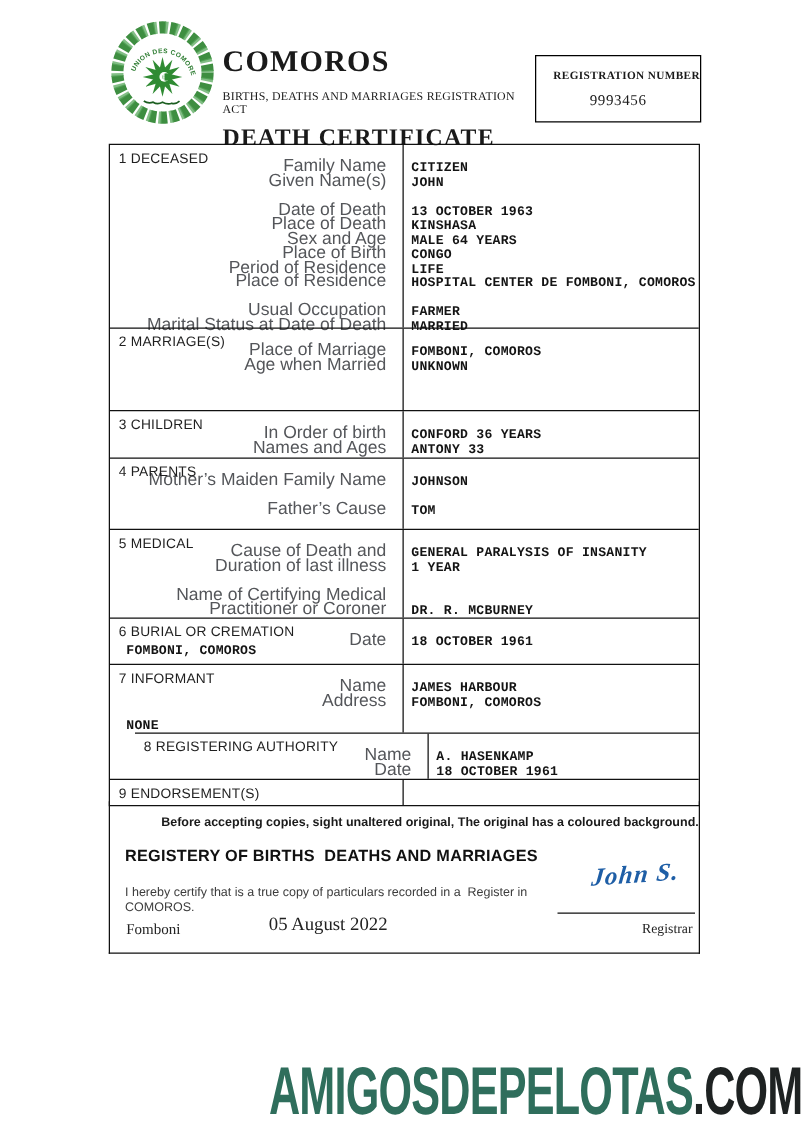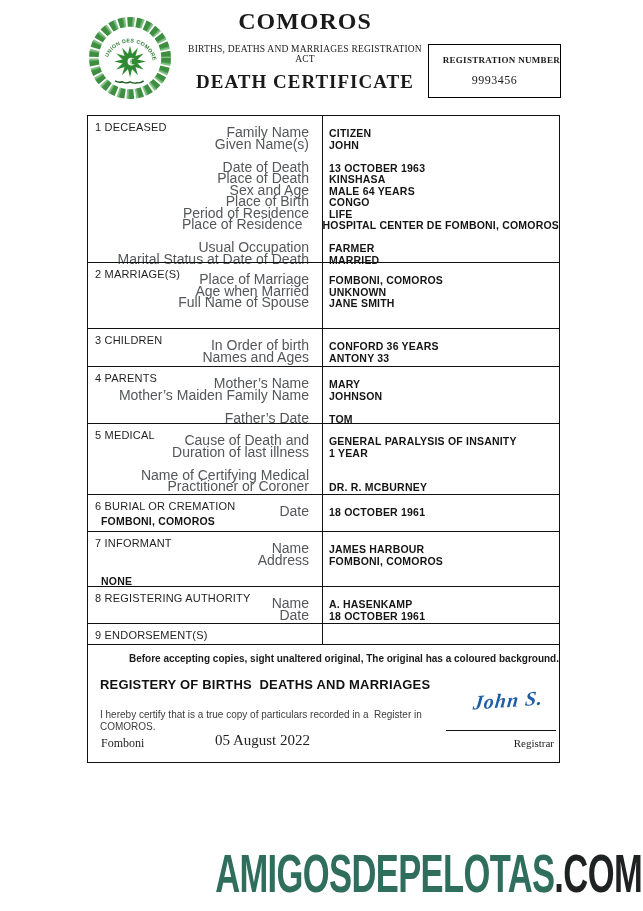--- a/index.html
+++ b/index.html
@@ -1,43 +1,43 @@
 <!DOCTYPE html>
 <html><head>
 <meta charset="utf-8">
 <style>
   html,body { margin:0; padding:0; background:#ffffff; }
   .page { position:relative; width:643px; height:911px; background:#fff; overflow:hidden;
           font-family:"Liberation Sans",sans-serif; color:#1a1a1a; }
 
   
   .emblem { position:absolute; left:86px; top:14px; width:88px; height:88px; }
-  .titles { position:absolute; left:178px; top:8px; width:254px; text-align:center; }
+  .titles { position:absolute; left:178px; top:37px; width:254px; }
   .country { font-family:"Liberation Serif",serif; font-weight:bold; font-size:24px; letter-spacing:1px; }
   .act     { font-family:"Liberation Serif",serif; font-size:9.5px; margin-top:9px; letter-spacing:.2px; }
   .doc-title { font-family:"Liberation Serif",serif; font-weight:bold; font-size:19px; margin-top:7px; letter-spacing:1px; }
   .reg-box { position:absolute; left:428px; top:44px; width:133px; height:54px; box-sizing:border-box;
              border:1.6px solid #000; text-align:center; }
   .reg-label { font-family:"Liberation Serif",serif; font-weight:bold; font-size:9px; margin-top:10px; letter-spacing:.3px;text-align:right; }
   .reg-number { font-family:"Liberation Serif",serif; font-size:12px; margin-top:8px; letter-spacing:.5px; }
 
   
   .cert-table { position:absolute; left:87px; top:115px; width:473px; box-sizing:border-box;
                 border:1.6px solid #111; }
   .section { position:relative; box-sizing:border-box; border-top:1.4px solid #111; }
   .section:first-child { border-top:none; }
   .section::after { content:''; position:absolute; top:0; bottom:0; left:234px; border-left:1.4px solid #111; }
   .section-title { position:absolute; top:5px; left:7px; font-size:11px; font-weight:normal; color:#1f1f1f; letter-spacing:.2px; }
   .lines { padding-top:8px; }
   .line { display:flex; height:11.5px; align-items:baseline; }
   .flabel { width:221px; padding-right:7px; text-align:right; font-size:14px; color:#54565a; white-space:nowrap; }
-  .fvalue { padding-left:13px; font-family:Liberation Sans, sans-serif; font-weight:bold; font-size:10.5px;
+  .fvalue { padding-left:13px; font-family:Liberation Mono, monospace; font-weight:bold; font-size:10.5px;
             color:#141414; letter-spacing:.2px; white-space:nowrap; }
   .s1{min-height:141px;} .s2{min-height:66px;} .s3{min-height:38px;} .s4{min-height:57px;}
-  .s5{min-height:71px;} .s6{min-height:37px;} .s7{min-height:54px;} .s8{min-height:37px;} .s9{min-height:21px;}
+  .s5{min-height:71px;} .s6{min-height:37px;} .s7{min-height:54px;} .s8{min-height:37px;margin-left:20px;} .s9{min-height:21px;}
 
   
   .footer-box { position:absolute; left:87px; top:641px; width:473px; height:122px; box-sizing:border-box;
                 border:1.6px solid #111; border-top:none; }
   .notice { text-align:right; padding-top:12px; font-size:10px; font-weight:bold; color:#1a1a1a; white-space:pre-wrap; }
   .registry-title { margin:13px 0 0 12px; font-size:13px; font-weight:bold; color:#111; letter-spacing:.2px; white-space:pre-wrap; }
   .certify { margin:17px 0 0 12px; width:355px; font-size:10px; line-height:12px; color:#3c3c3c; white-space:pre-wrap; }
   .signature { position:absolute; right:16px; top:48px; font-family:"Liberation Serif",serif; font-style:italic;
                font-weight:bold; font-size:20px; color:#1e5ea6; transform:rotate(-4deg) skewX(-10deg); letter-spacing:1px; }
   .sig-line { position:absolute; right:3px; top:89px; width:110px; border-top:1.4px solid #111; }
@@ -161,56 +161,48 @@
         <div class="section-title">2 MARRIAGE(S)</div>
         <div class="lines">
           <div class="line">
             <span class="flabel">Place of Marriage</span>
             <span class="fvalue">FOMBONI, COMOROS</span>
           </div>
           <div class="line">
             <span class="flabel">Age when Married</span>
             <span class="fvalue">UNKNOWN</span>
           </div>
-          <div class="line">
-            <span class="flabel">Full Name of Spouse</span>
-            <span class="fvalue">JANE SMITH</span>
-          </div>
         </div>
       </div>
       <div class="section s3">
         <div class="section-title">3 CHILDREN</div>
         <div class="lines">
           <div class="line">
             <span class="flabel">In Order of birth</span>
             <span class="fvalue">CONFORD 36 YEARS</span>
           </div>
           <div class="line">
             <span class="flabel">Names and Ages</span>
             <span class="fvalue">ANTONY 33</span>
           </div>
         </div>
       </div>
       <div class="section s4">
         <div class="section-title">4 PARENTS</div>
         <div class="lines">
           <div class="line">
-            <span class="flabel">Mother’s Name</span>
-            <span class="fvalue">MARY</span>
-          </div>
-          <div class="line">
             <span class="flabel">Mother’s Maiden Family Name</span>
             <span class="fvalue">JOHNSON</span>
           </div>
           <div class="line">
             <span class="flabel"></span>
             <span class="fvalue"></span>
           </div>
           <div class="line">
-            <span class="flabel">Father’s Date</span>
+            <span class="flabel">Father’s Cause</span>
             <span class="fvalue">TOM</span>
           </div>
         </div>
       </div>
       <div class="section s5">
         <div class="section-title">5 MEDICAL</div>
         <div class="lines">
           <div class="line">
             <span class="flabel">Cause of Death and</span>
             <span class="fvalue">GENERAL PARALYSIS OF INSANITY</span>

